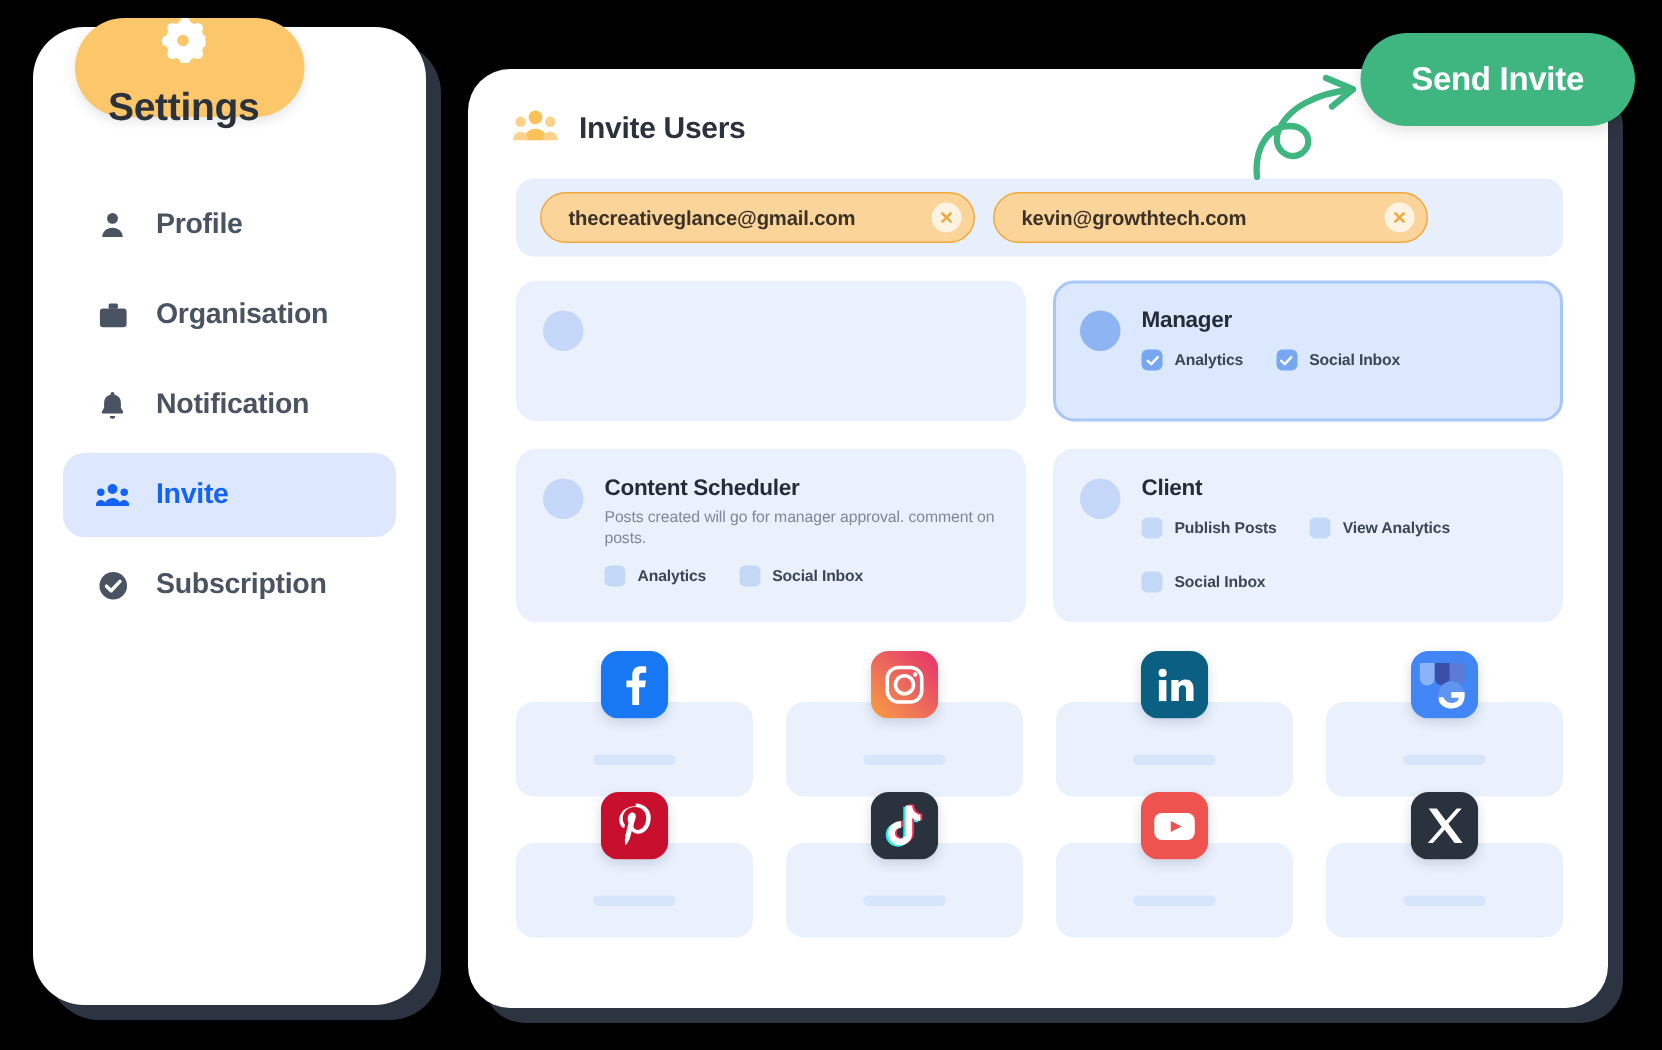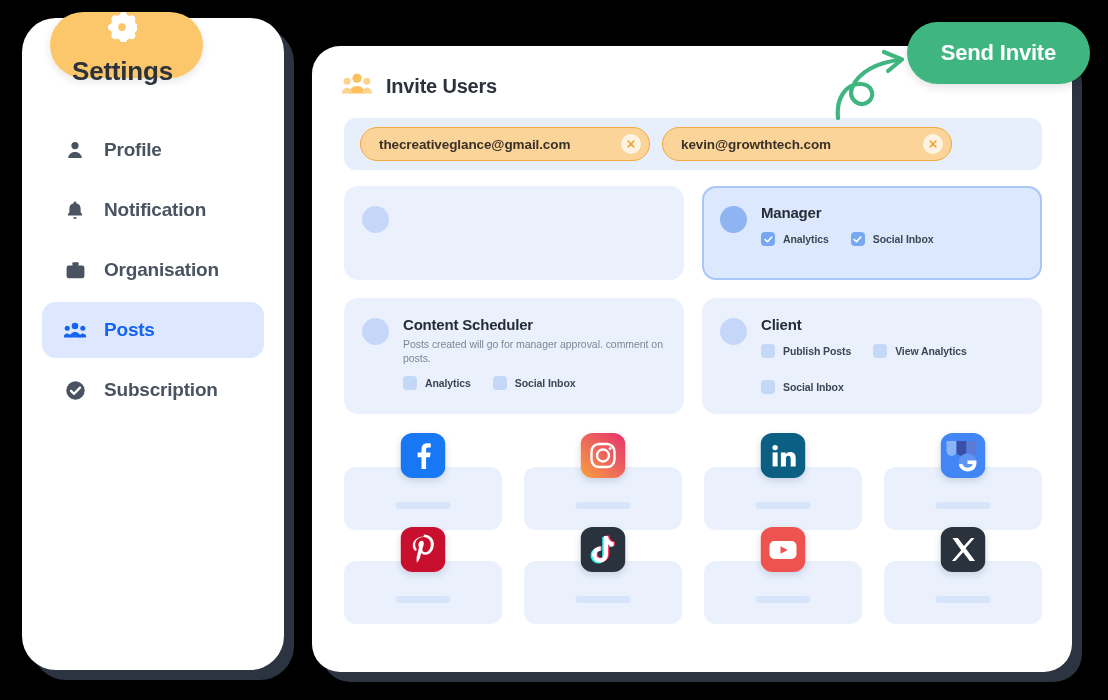--- a/index.html
+++ b/index.html
@@ -206,48 +206,48 @@
           <span class="nav-ico">
             <svg width="20" height="20" viewBox="0 0 20 20">
               <circle cx="10" cy="5.6" r="3.6" fill="#4a5361"></circle>
               <path d="M3.2 18c0-3.5 3-6.1 6.8-6.1s6.8 2.6 6.8 6.1z" fill="#4a5361"></path>
             </svg>
           </span>
           <span class="nav-label">Profile</span>
         </div>
         <div class="nav-item">
           <span class="nav-ico">
+            <svg width="21" height="19" viewBox="0 0 21 19">
+              <rect x="7.4" y="1.3" width="6.2" height="3.6" rx="1" fill="#4a5361"></rect>
+              <rect x="1.6" y="4.6" width="17.8" height="12.6" rx="2.2" fill="#4a5361"></rect>
+            </svg>
+          </span>
+          <span class="nav-label">Organisation</span>
+        </div>
+        <div class="nav-item">
+          <span class="nav-ico">
             <svg width="20" height="21" viewBox="0 0 20 21">
               <path d="M10 1.4a1.3 1.3 0 0 1 1.3 1.3v.5a5.6 5.6 0 0 1 4.3 5.4v3.3l1.5 2.6c.3.5-.1 1.1-.7 1.1H3.6c-.6 0-1-.6-.7-1.1l1.5-2.6V8.6a5.6 5.6 0 0 1 4.3-5.4v-.5A1.3 1.3 0 0 1 10 1.4z" fill="#4a5361"></path>
               <path d="M8.2 17.3h3.6a1.8 1.8 0 0 1-3.6 0z" fill="#4a5361"></path>
             </svg>
           </span>
           <span class="nav-label">Notification</span>
-        </div>
-        <div class="nav-item">
-          <span class="nav-ico">
-            <svg width="21" height="19" viewBox="0 0 21 19">
-              <rect x="7.4" y="1.3" width="6.2" height="3.6" rx="1" fill="#4a5361"></rect>
-              <rect x="1.6" y="4.6" width="17.8" height="12.6" rx="2.2" fill="#4a5361"></rect>
-            </svg>
-          </span>
-          <span class="nav-label">Organisation</span>
         </div>
         <div class="nav-item active">
           <span class="nav-ico">
             <svg width="22" height="18" viewBox="0 0 22 18">
               <circle cx="11" cy="5" r="3.3" fill="#1463f3"></circle>
               <path d="M5.5 16.4c0-3 2.5-5.4 5.5-5.4s5.5 2.4 5.5 5.4z" fill="#1463f3"></path>
               <circle cx="3.2" cy="7.2" r="2.5" fill="#1463f3"></circle>
               <path d="M-0.4 16.4c0-2.2 1.6-4 3.6-4s3.6 1.8 3.6 4z" fill="#1463f3"></path>
               <circle cx="18.8" cy="7.2" r="2.5" fill="#1463f3"></circle>
               <path d="M15.2 16.4c0-2.2 1.6-4 3.6-4s3.6 1.8 3.6 4z" fill="#1463f3"></path>
             </svg>
           </span>
-          <span class="nav-label">Posts</span>
+          <span class="nav-label">Invite</span>
         </div>
         <div class="nav-item">
           <span class="nav-ico">
             <svg width="21" height="21" viewBox="0 0 21 21">
               <circle cx="10.5" cy="10.5" r="9.2" fill="#4a5361"></circle>
               <path d="M6 10.8 L9.1 13.8 L15 7.6" stroke="#ffffff" stroke-width="2.3" fill="none" stroke-linecap="round" stroke-linejoin="round"></path>
             </svg>
           </span>
           <span class="nav-label">Subscription</span>
         </div>

